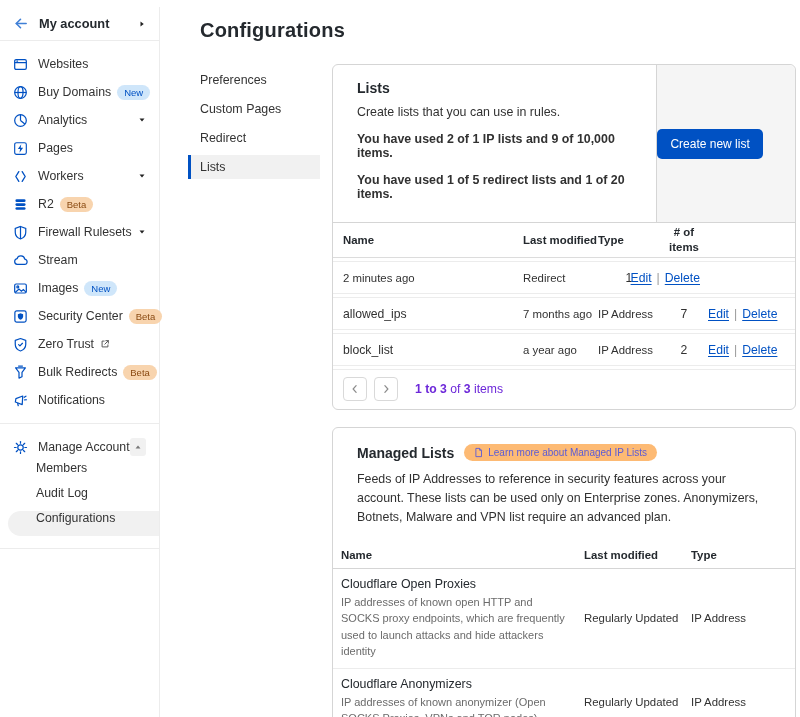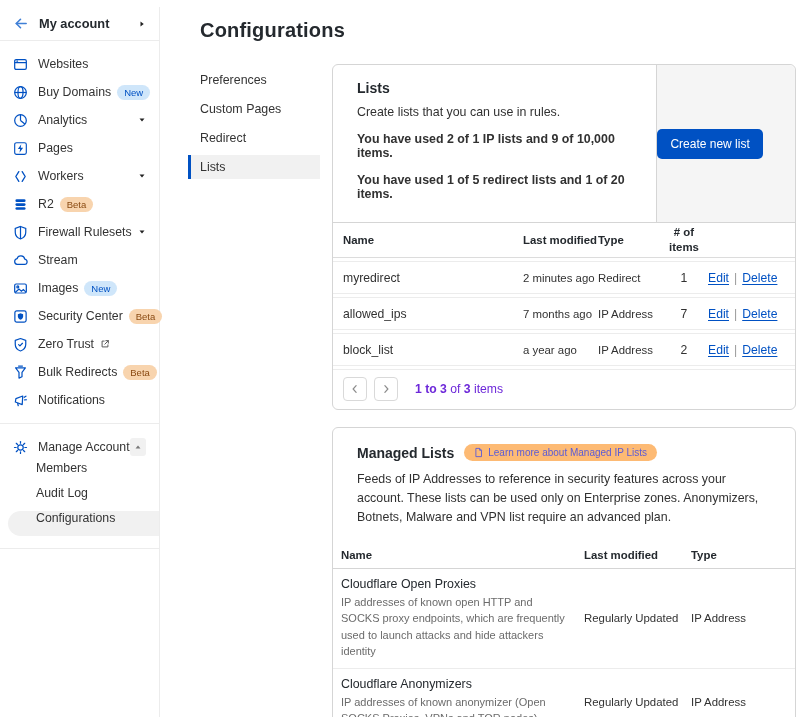--- a/index.html
+++ b/index.html
@@ -310,21 +310,20 @@
           <div class="tbl">
             <div class="tbl-grid tbl-head">
               <span class="col">Name</span>
               <span class="col">Last modified</span>
               <span class="col">Type</span>
               <span class="col col-items"># of items</span>
               <span></span>
             </div>
 
             <div class="tbl-grid tbl-row">
-              <span>myredirect</span>
               <span class="cell-sm">2 minutes ago</span>
               <span class="cell-sm">Redirect</span>
               <span class="cell-count">1</span>
               <span class="cell-actions"><a class="link">Edit</a><span class="sep">|</span><a class="link">Delete</a></span>
             </div>
 
             <div class="tbl-grid tbl-row">
               <span>allowed_ips</span>
               <span class="cell-sm">7 months ago</span>
               <span class="cell-sm">IP Address</span>

